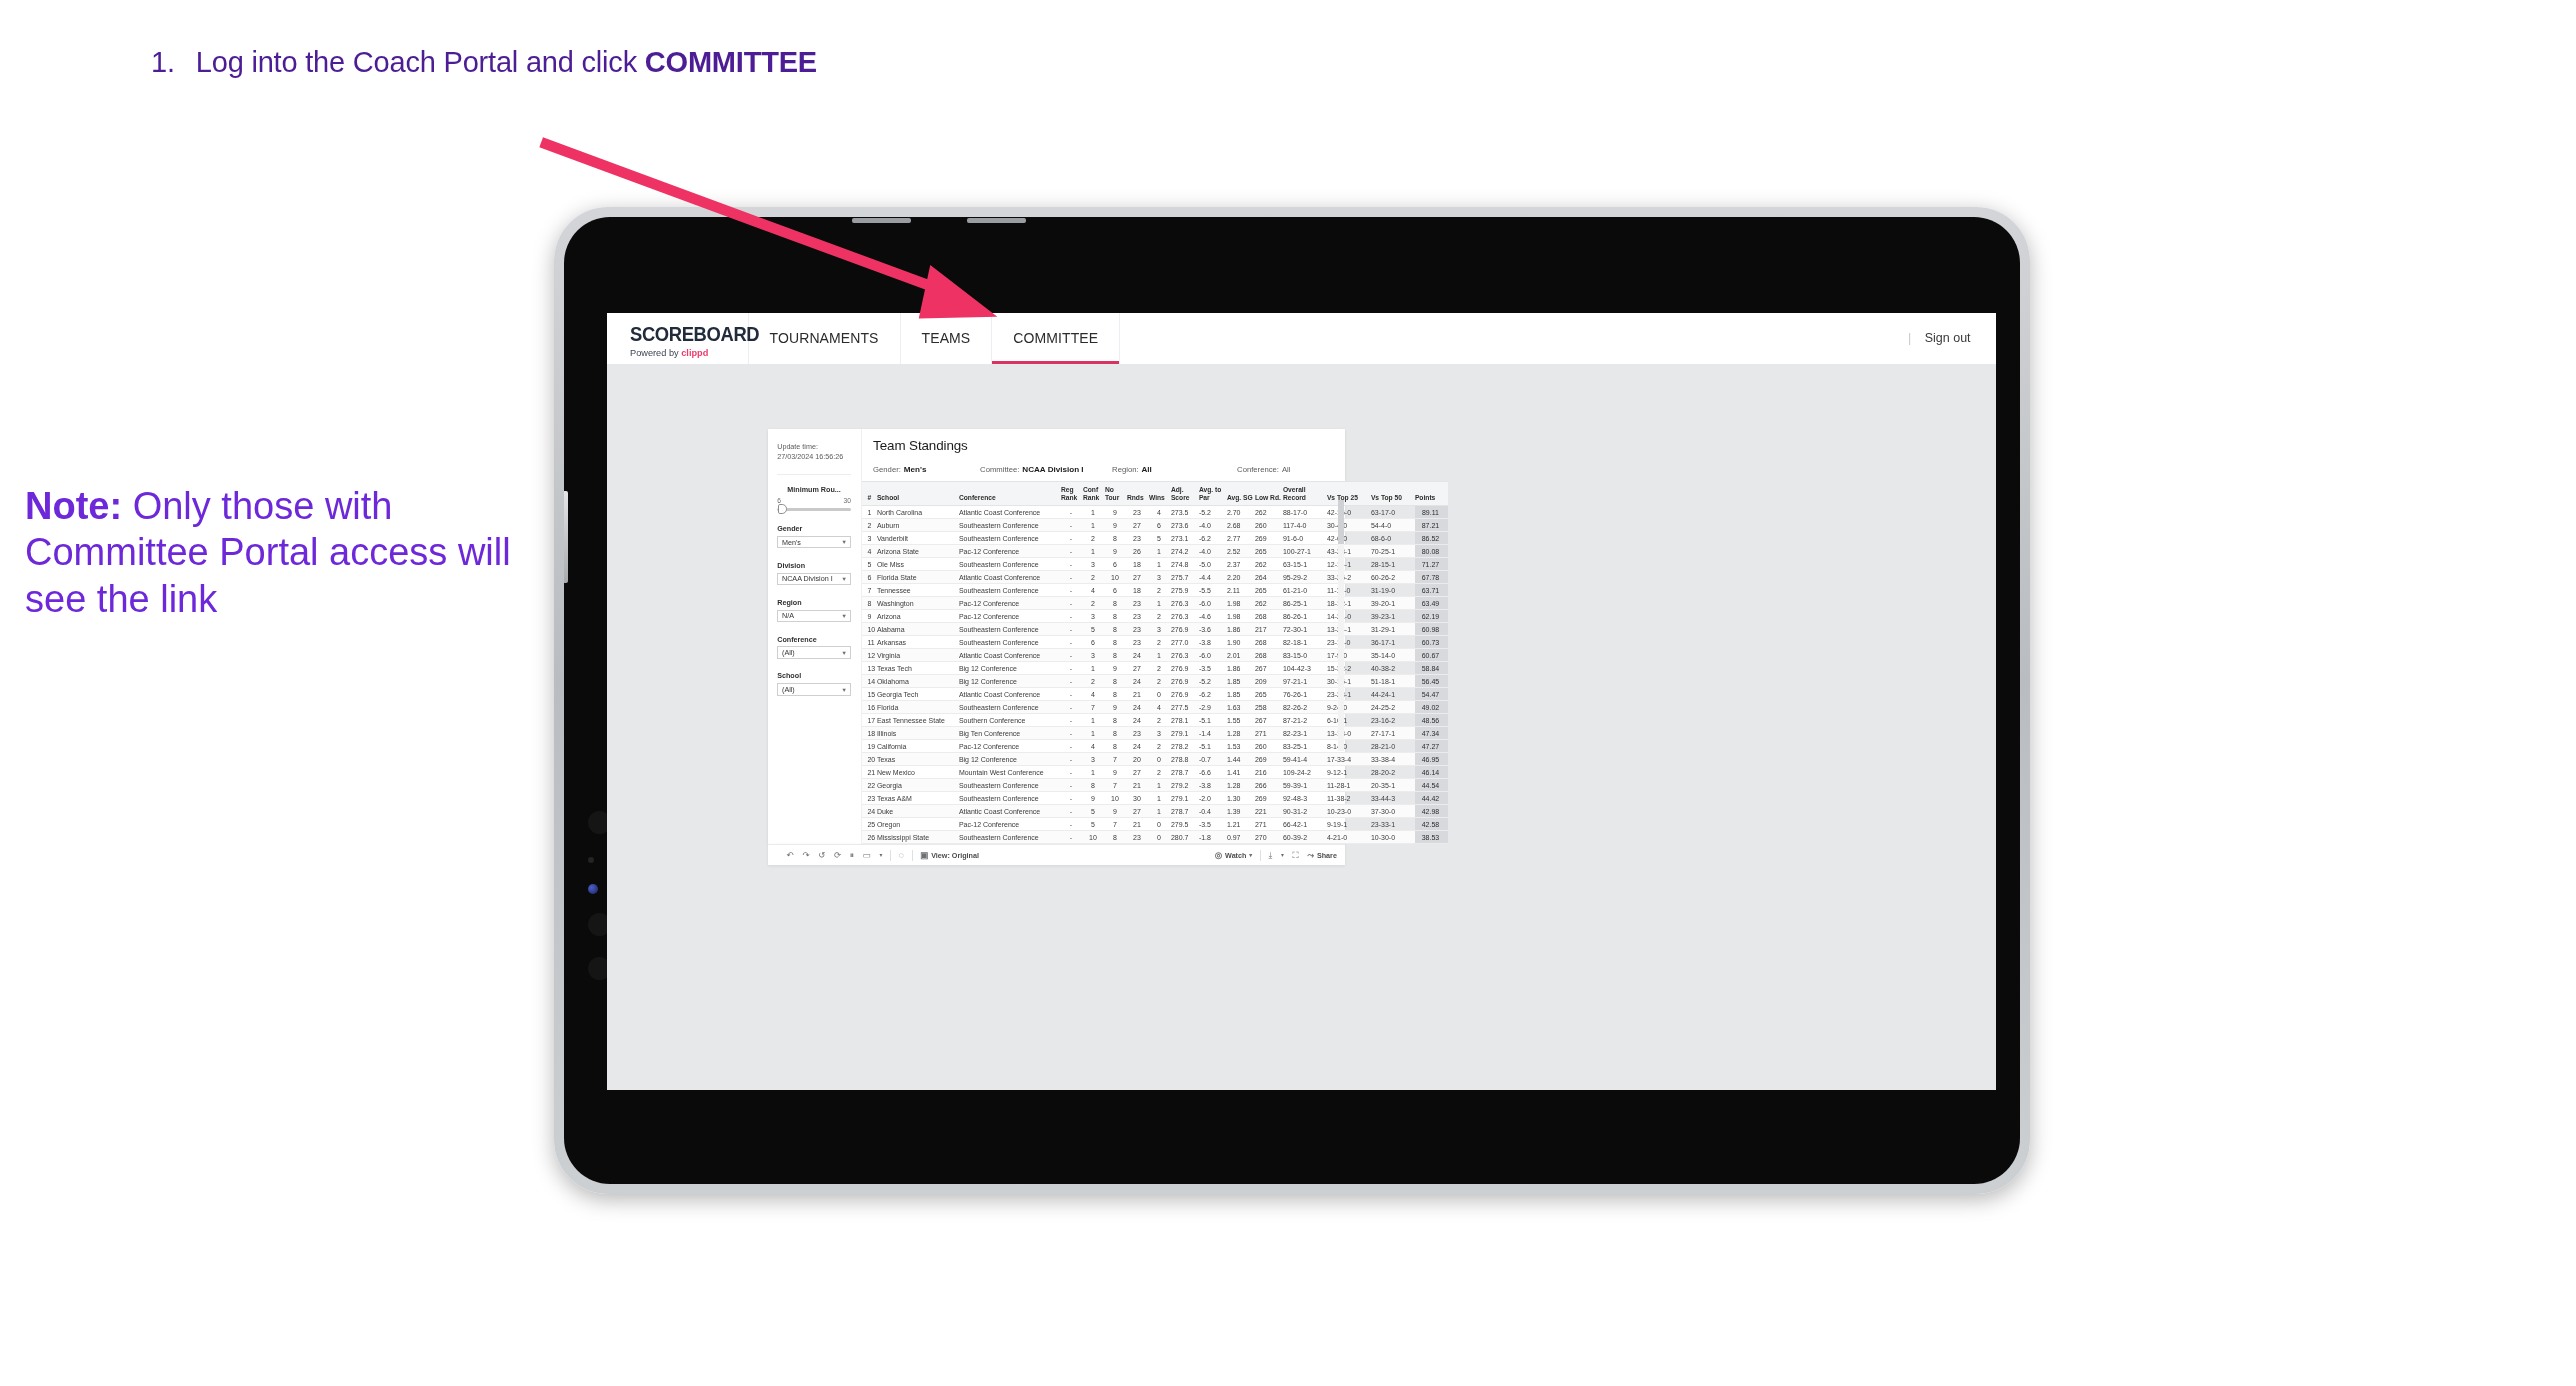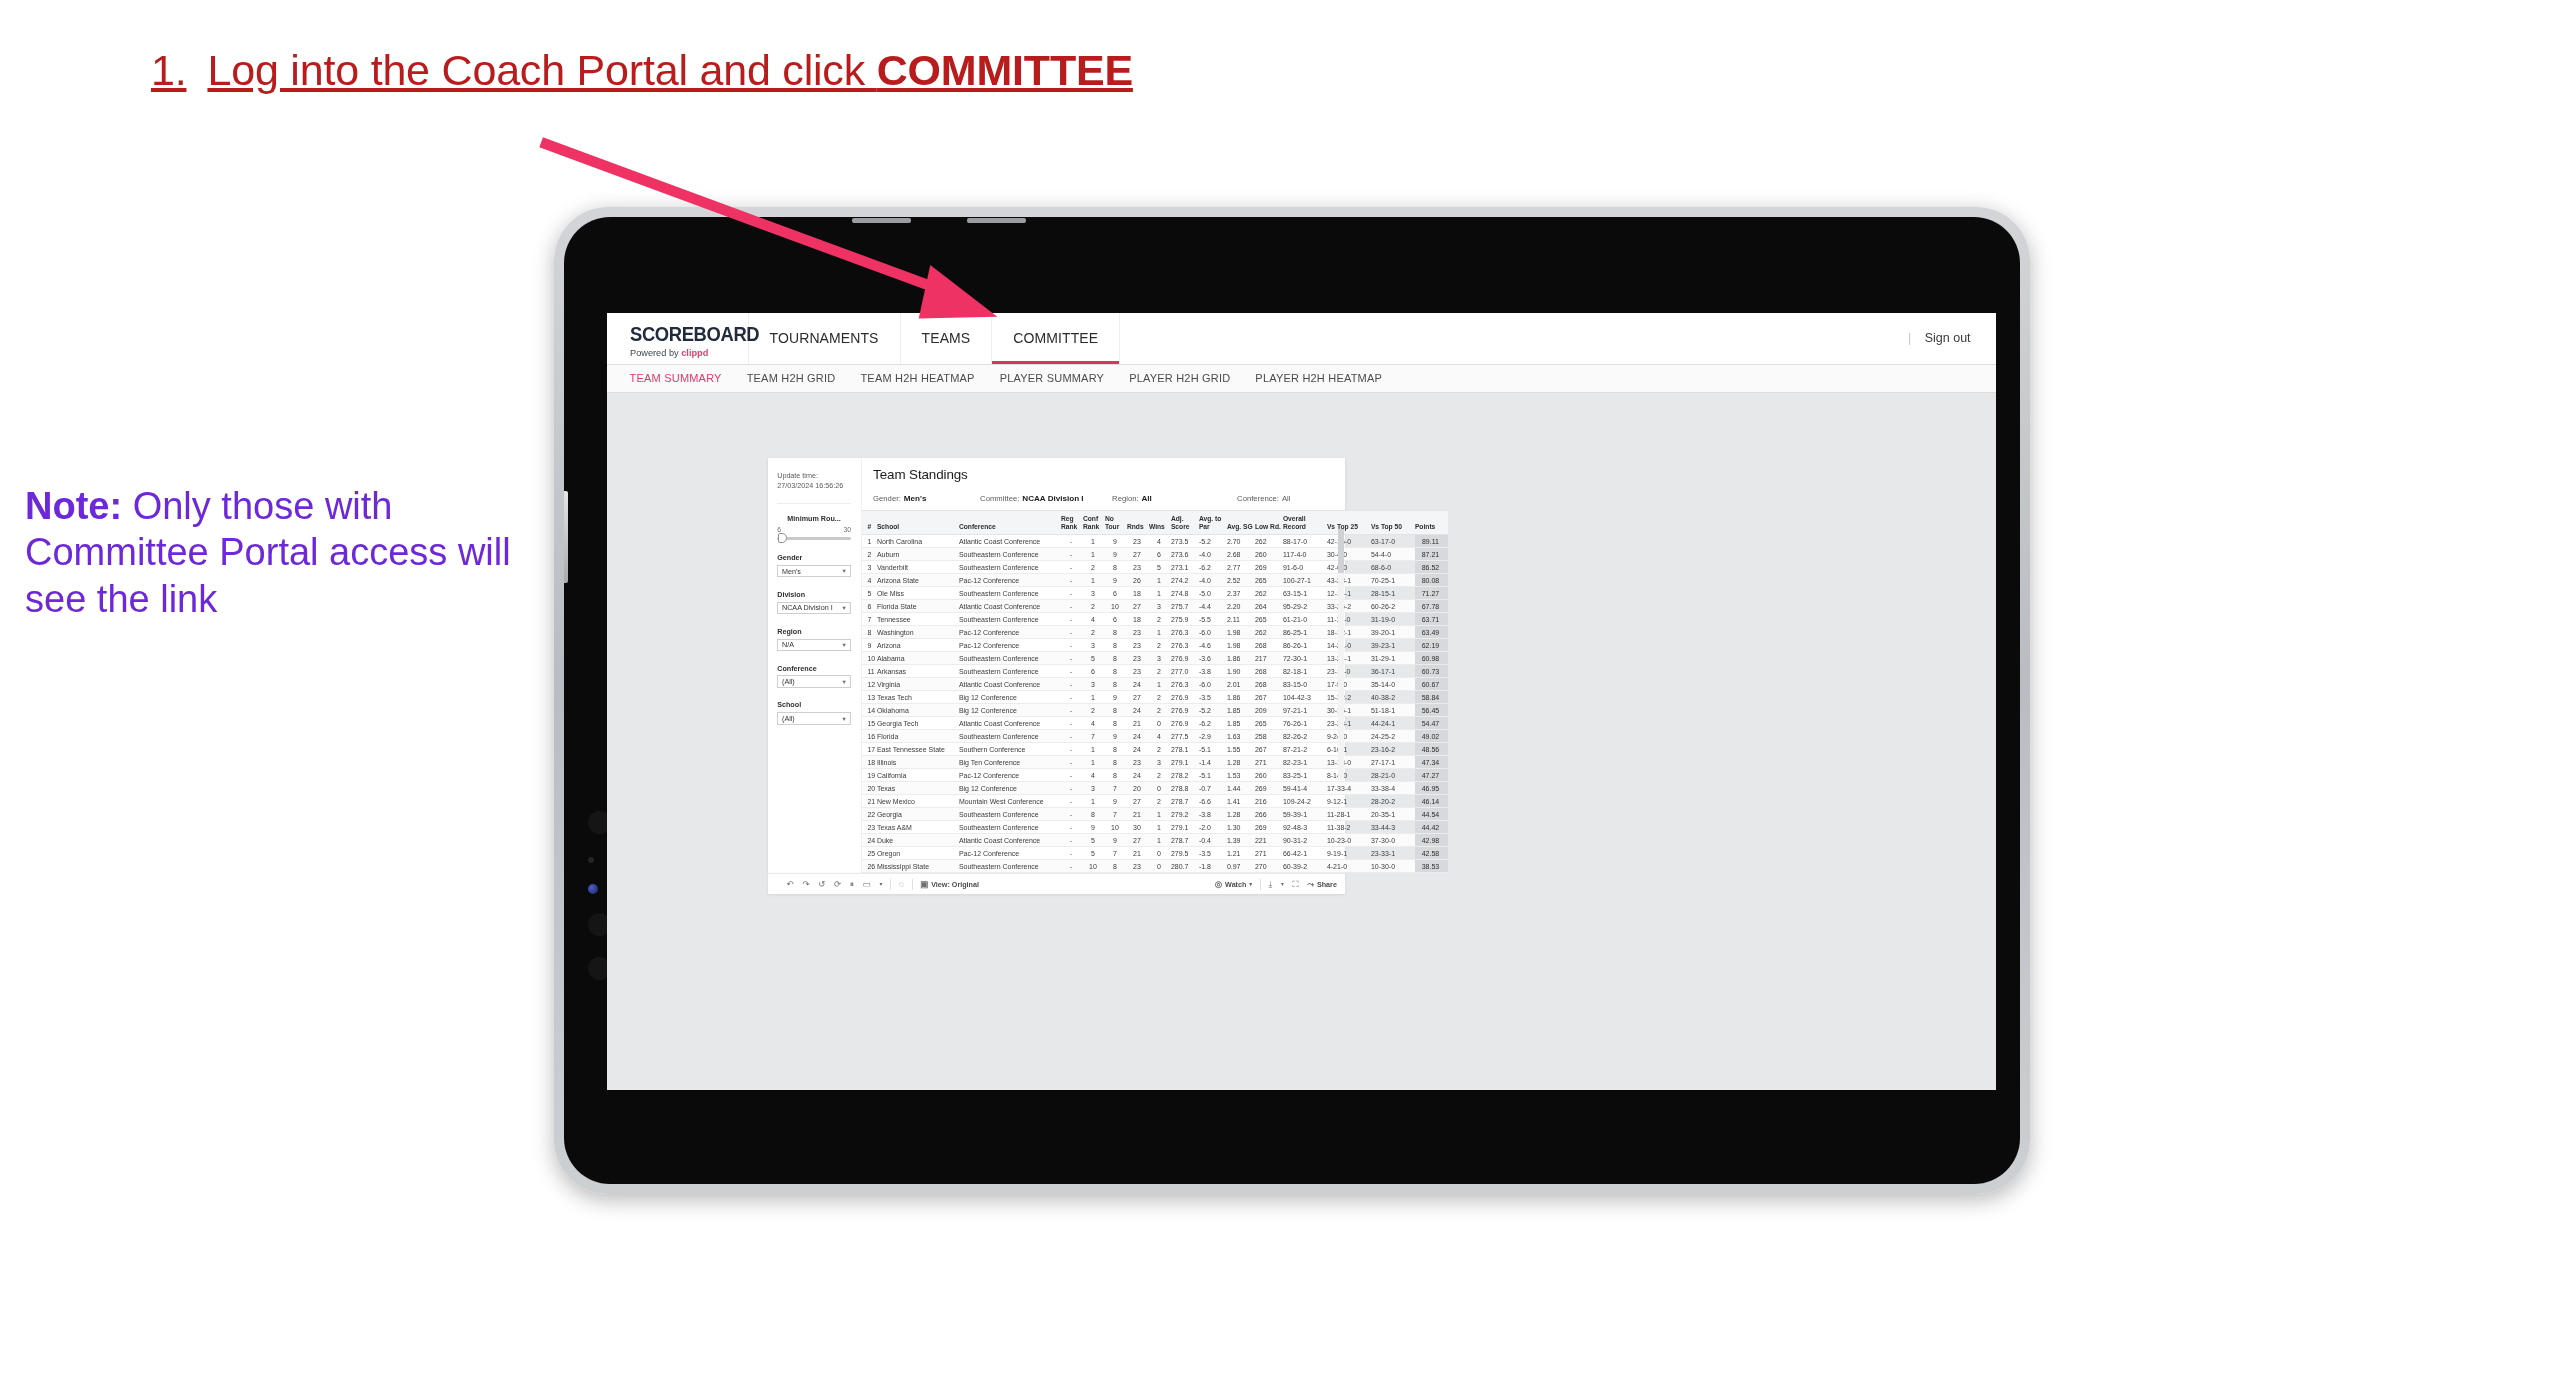--- a/index.html
+++ b/index.html
@@ -8,25 +8,24 @@
     background: #ffffff;
     font-family: "Liberation Sans", sans-serif;
     position: relative;
     overflow: hidden;
   }
 
   
   .slide-heading {
     position: absolute;
     left: 151px; top: 46px;
-    font-size: 43px;
-    color: #b91c1c;
+    font-size: 29px;
+    color: #4c1d95;
     white-space: nowrap;
     letter-spacing: -0.2px;
-    text-decoration: underline;
   }
   .slide-heading .num { margin-right: 21px; }
   .slide-heading .strong { font-weight: bold; }
 
   .note-block {
     position: absolute;
     left: 25px; top: 483px;
     width: 499px;
     font-size: 38px;
     line-height: 1.22;
@@ -335,28 +334,20 @@
         <div class="nav-item">TOURNAMENTS</div>
         <div class="nav-item">TEAMS</div>
         <div class="nav-item active">COMMITTEE</div>
         <div class="nav-spacer"></div>
         <div class="nav-right">
           <span class="nav-divider">|</span>
           <span>Sign out</span>
         </div>
       </div>
 
-      <div class="subnav">
-        <div class="subnav-item active">TEAM SUMMARY</div>
-        <div class="subnav-item">TEAM H2H GRID</div>
-        <div class="subnav-item">TEAM H2H HEATMAP</div>
-        <div class="subnav-item">PLAYER SUMMARY</div>
-        <div class="subnav-item">PLAYER H2H GRID</div>
-        <div class="subnav-item">PLAYER H2H HEATMAP</div>
-      </div>
 
       <div class="dash-wrap">
         <div class="dash-card">
 
           <div class="filters">
             <div class="upd-label">
               <div>Update time:</div>
               <div>27/03/2024 16:56:26</div>
             </div>
             <div class="filters-hr"></div>

